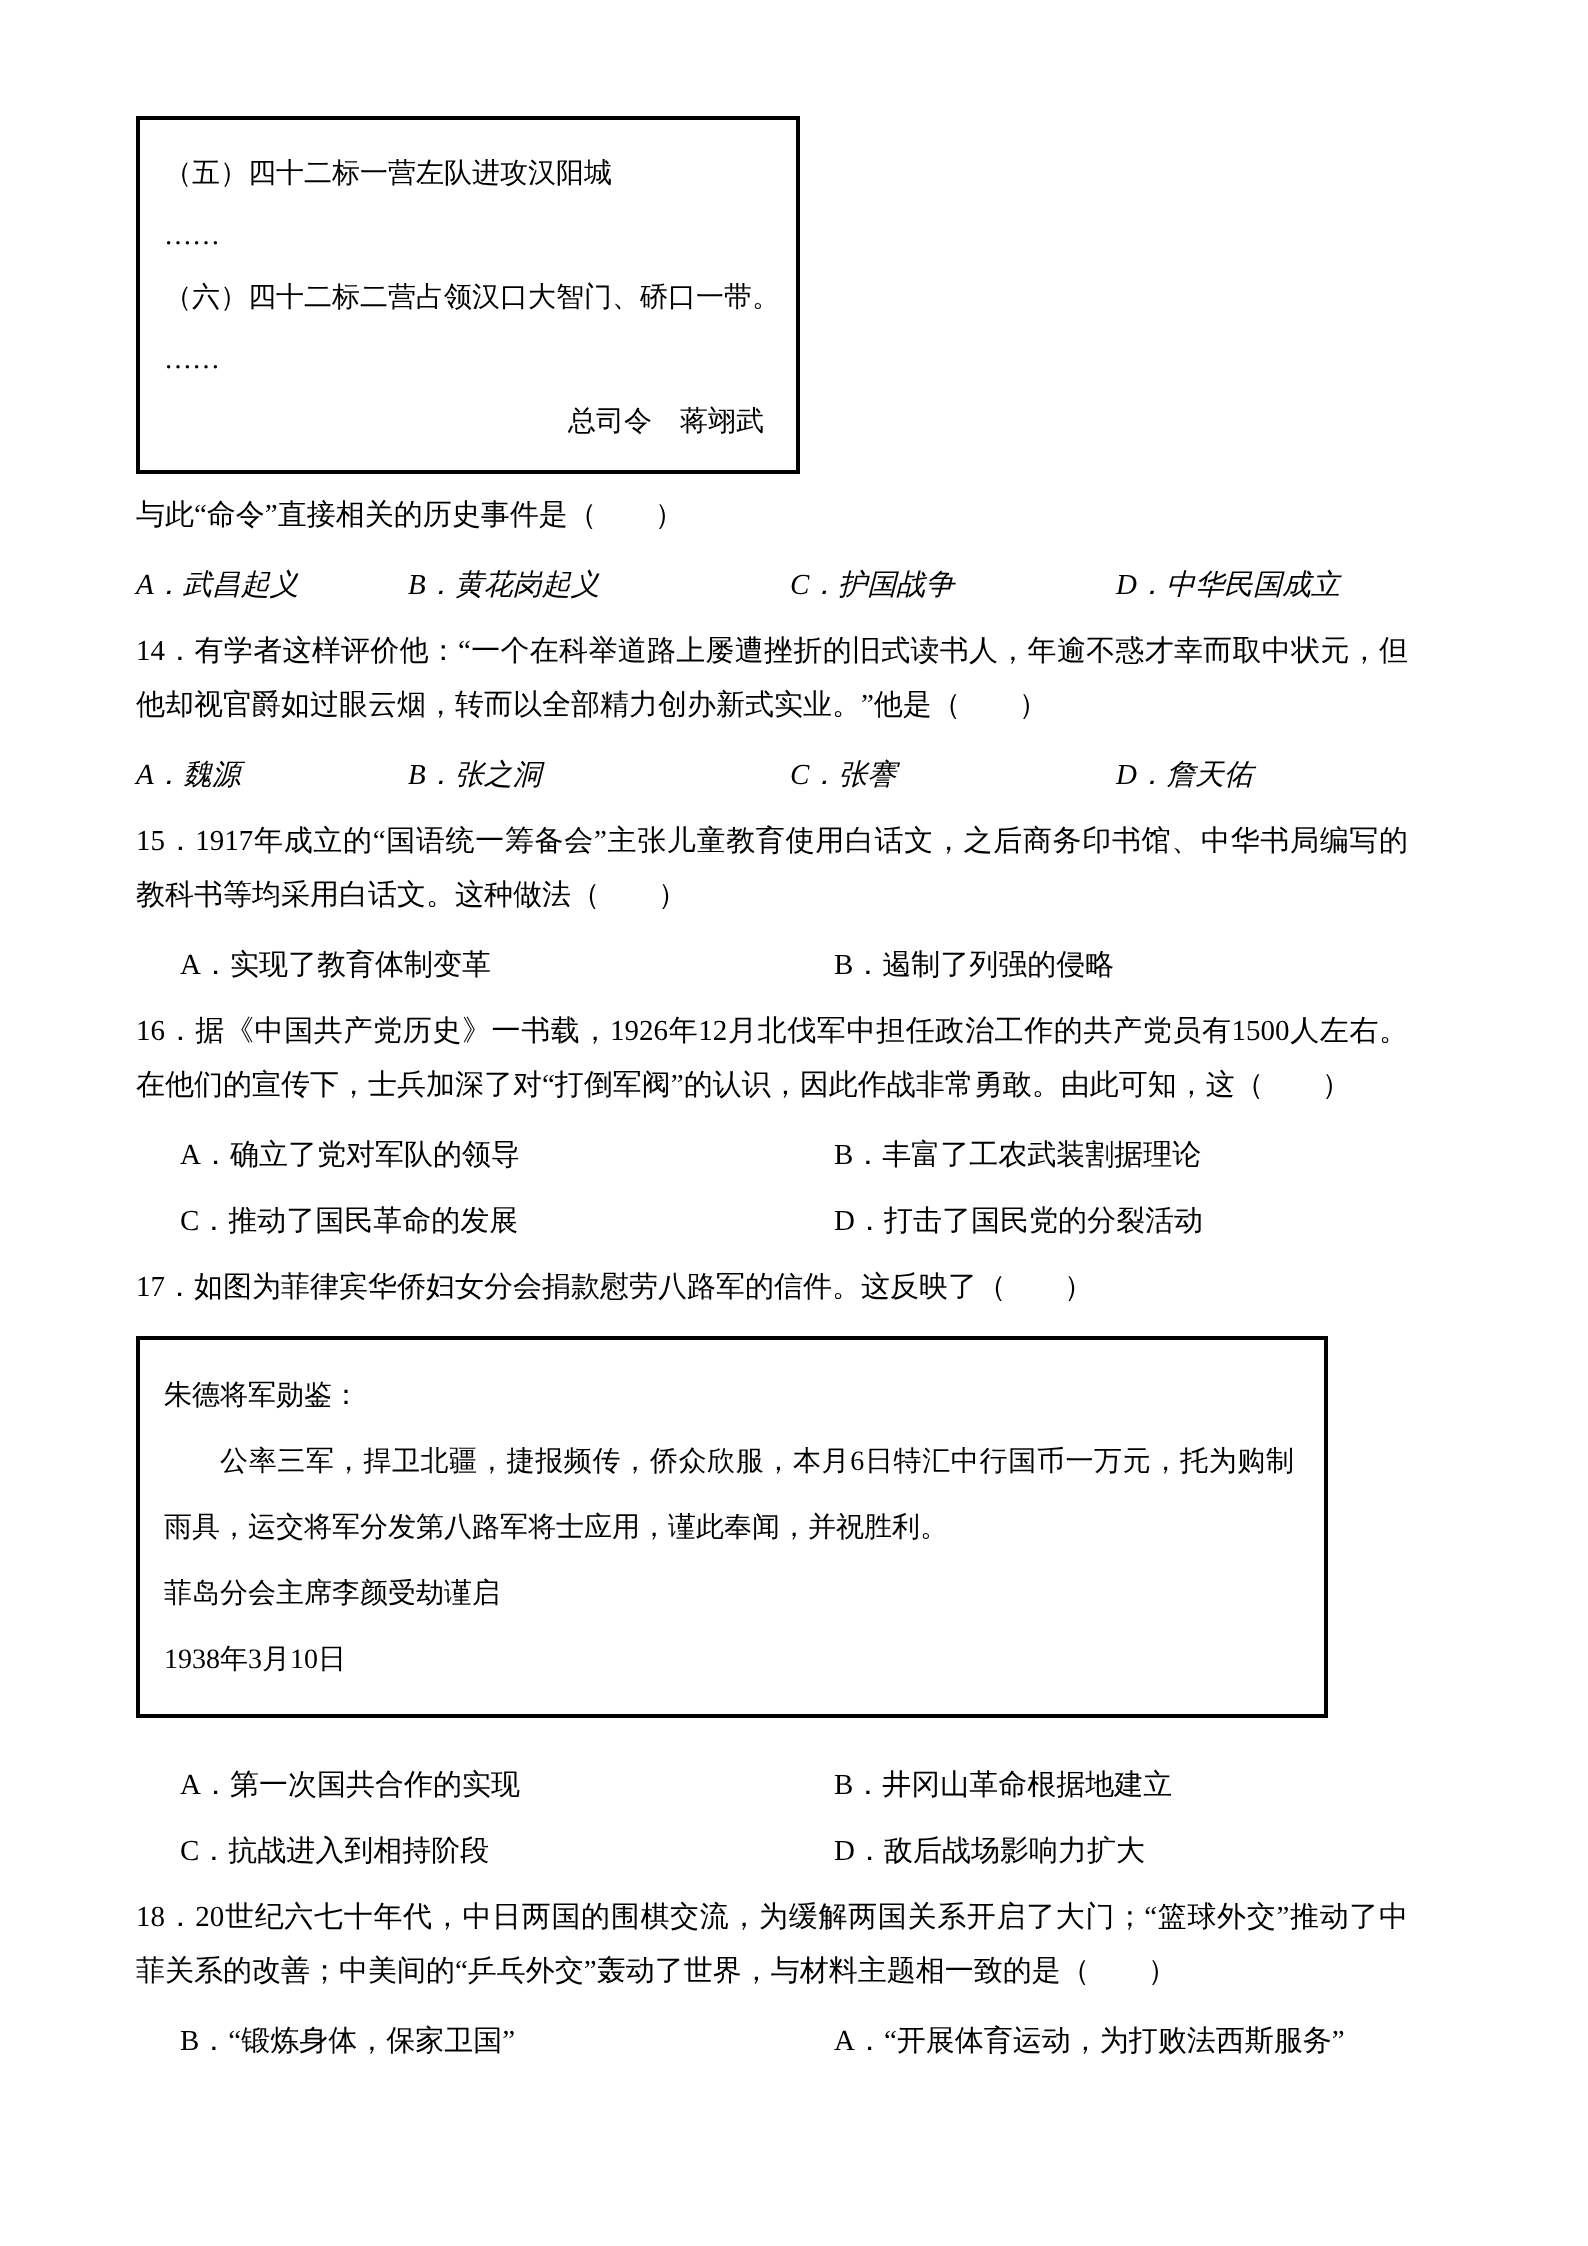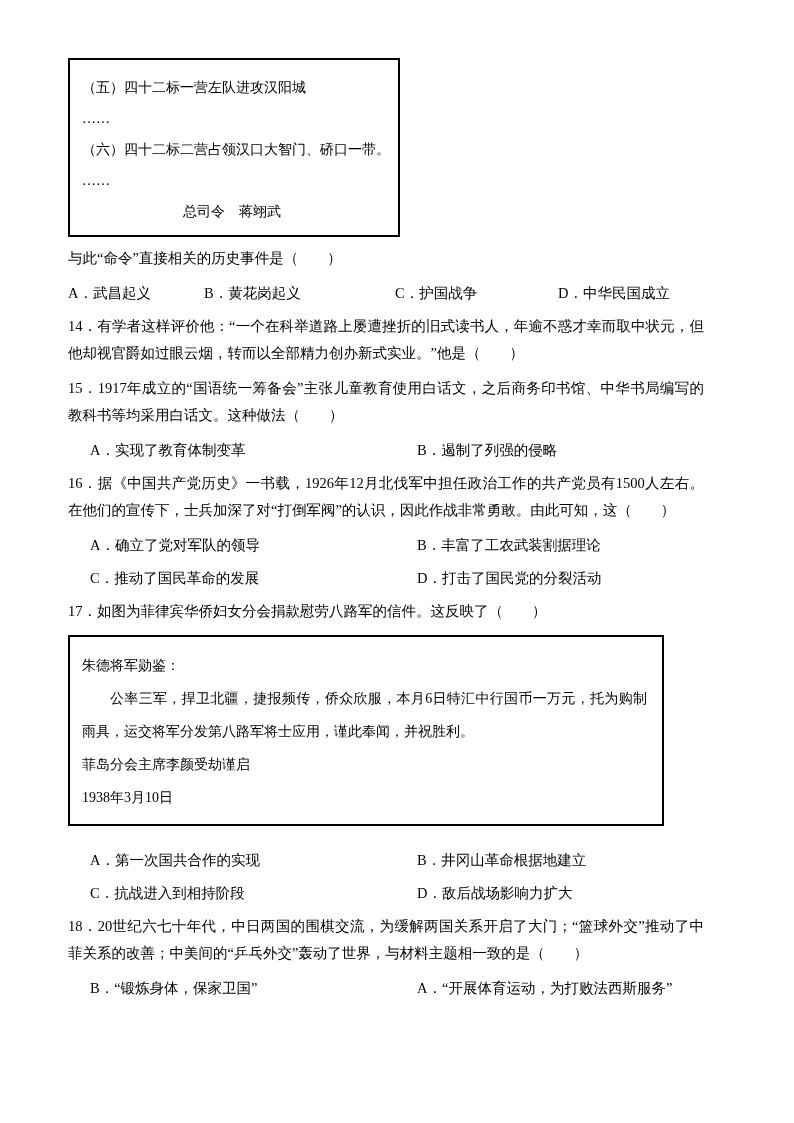--- a/index.html
+++ b/index.html
@@ -20,36 +20,36 @@
   .stem {
     line-height: 27px;
     text-align: justify;
     margin-top: 8px;
   }
   .opt-row {
     display: grid;
     margin-top: 9px;
     line-height: 24px;
   }
-  .opt-row-4 { grid-template-columns: 136px 191px 163px auto; }
+  .opt-row-4 { grid-template-columns: 136px 191px 163px auto; font-style: italic; }
   .opt-row-2 { grid-template-columns: 327px auto; margin-left: 22px; }
   .opt { white-space: nowrap; }
 
   .command-box {
     width: 332px;
     border: 2px solid #000000;
     padding: 12px 12px 8px 12px;
   }
   .command-box p {
     line-height: 31px;
     white-space: nowrap;
     font-size: 14px;
   }
   .command-box .sig {
-    text-align: center;
+    text-align: right;
     padding-right: 4px;
   }
 
   .letter-box {
     width: 596px;
     border: 2px solid #000000;
     padding: 12px 15px 10px 12px;
     margin-top: 10px;
     margin-bottom: 22px;
     font-size: 14px;
@@ -76,20 +76,26 @@
 
   <p class="stem">与此“命令”直接相关的历史事件是（　　）</p>
   <div class="opt-row opt-row-4">
     <span class="opt">A．武昌起义</span>
     <span class="opt">B．黄花岗起义</span>
     <span class="opt">C．护国战争</span>
     <span class="opt">D．中华民国成立</span>
   </div>
 
   <p class="stem">14．有学者这样评价他：“一个在科举道路上屡遭挫折的旧式读书人，年逾不惑才幸而取中状元，但他却视官爵如过眼云烟，转而以全部精力创办新式实业。”他是（　　）</p>
+  <div class="opt-row opt-row-4">
+    <span class="opt">A．魏源</span>
+    <span class="opt">B．张之洞</span>
+    <span class="opt">C．张謇</span>
+    <span class="opt">D．詹天佑</span>
+  </div>
 
   <p class="stem">15．1917年成立的“国语统一筹备会”主张儿童教育使用白话文，之后商务印书馆、中华书局编写的教科书等均采用白话文。这种做法（　　）</p>
   <div class="opt-row opt-row-2">
     <span class="opt">A．实现了教育体制变革</span>
     <span class="opt">B．遏制了列强的侵略</span>
   </div>
 
   <p class="stem">16．据《中国共产党历史》一书载，1926年12月北伐军中担任政治工作的共产党员有1500人左右。在他们的宣传下，士兵加深了对“打倒军阀”的认识，因此作战非常勇敢。由此可知，这（　　）</p>
   <div class="opt-row opt-row-2">
     <span class="opt">A．确立了党对军队的领导</span>

